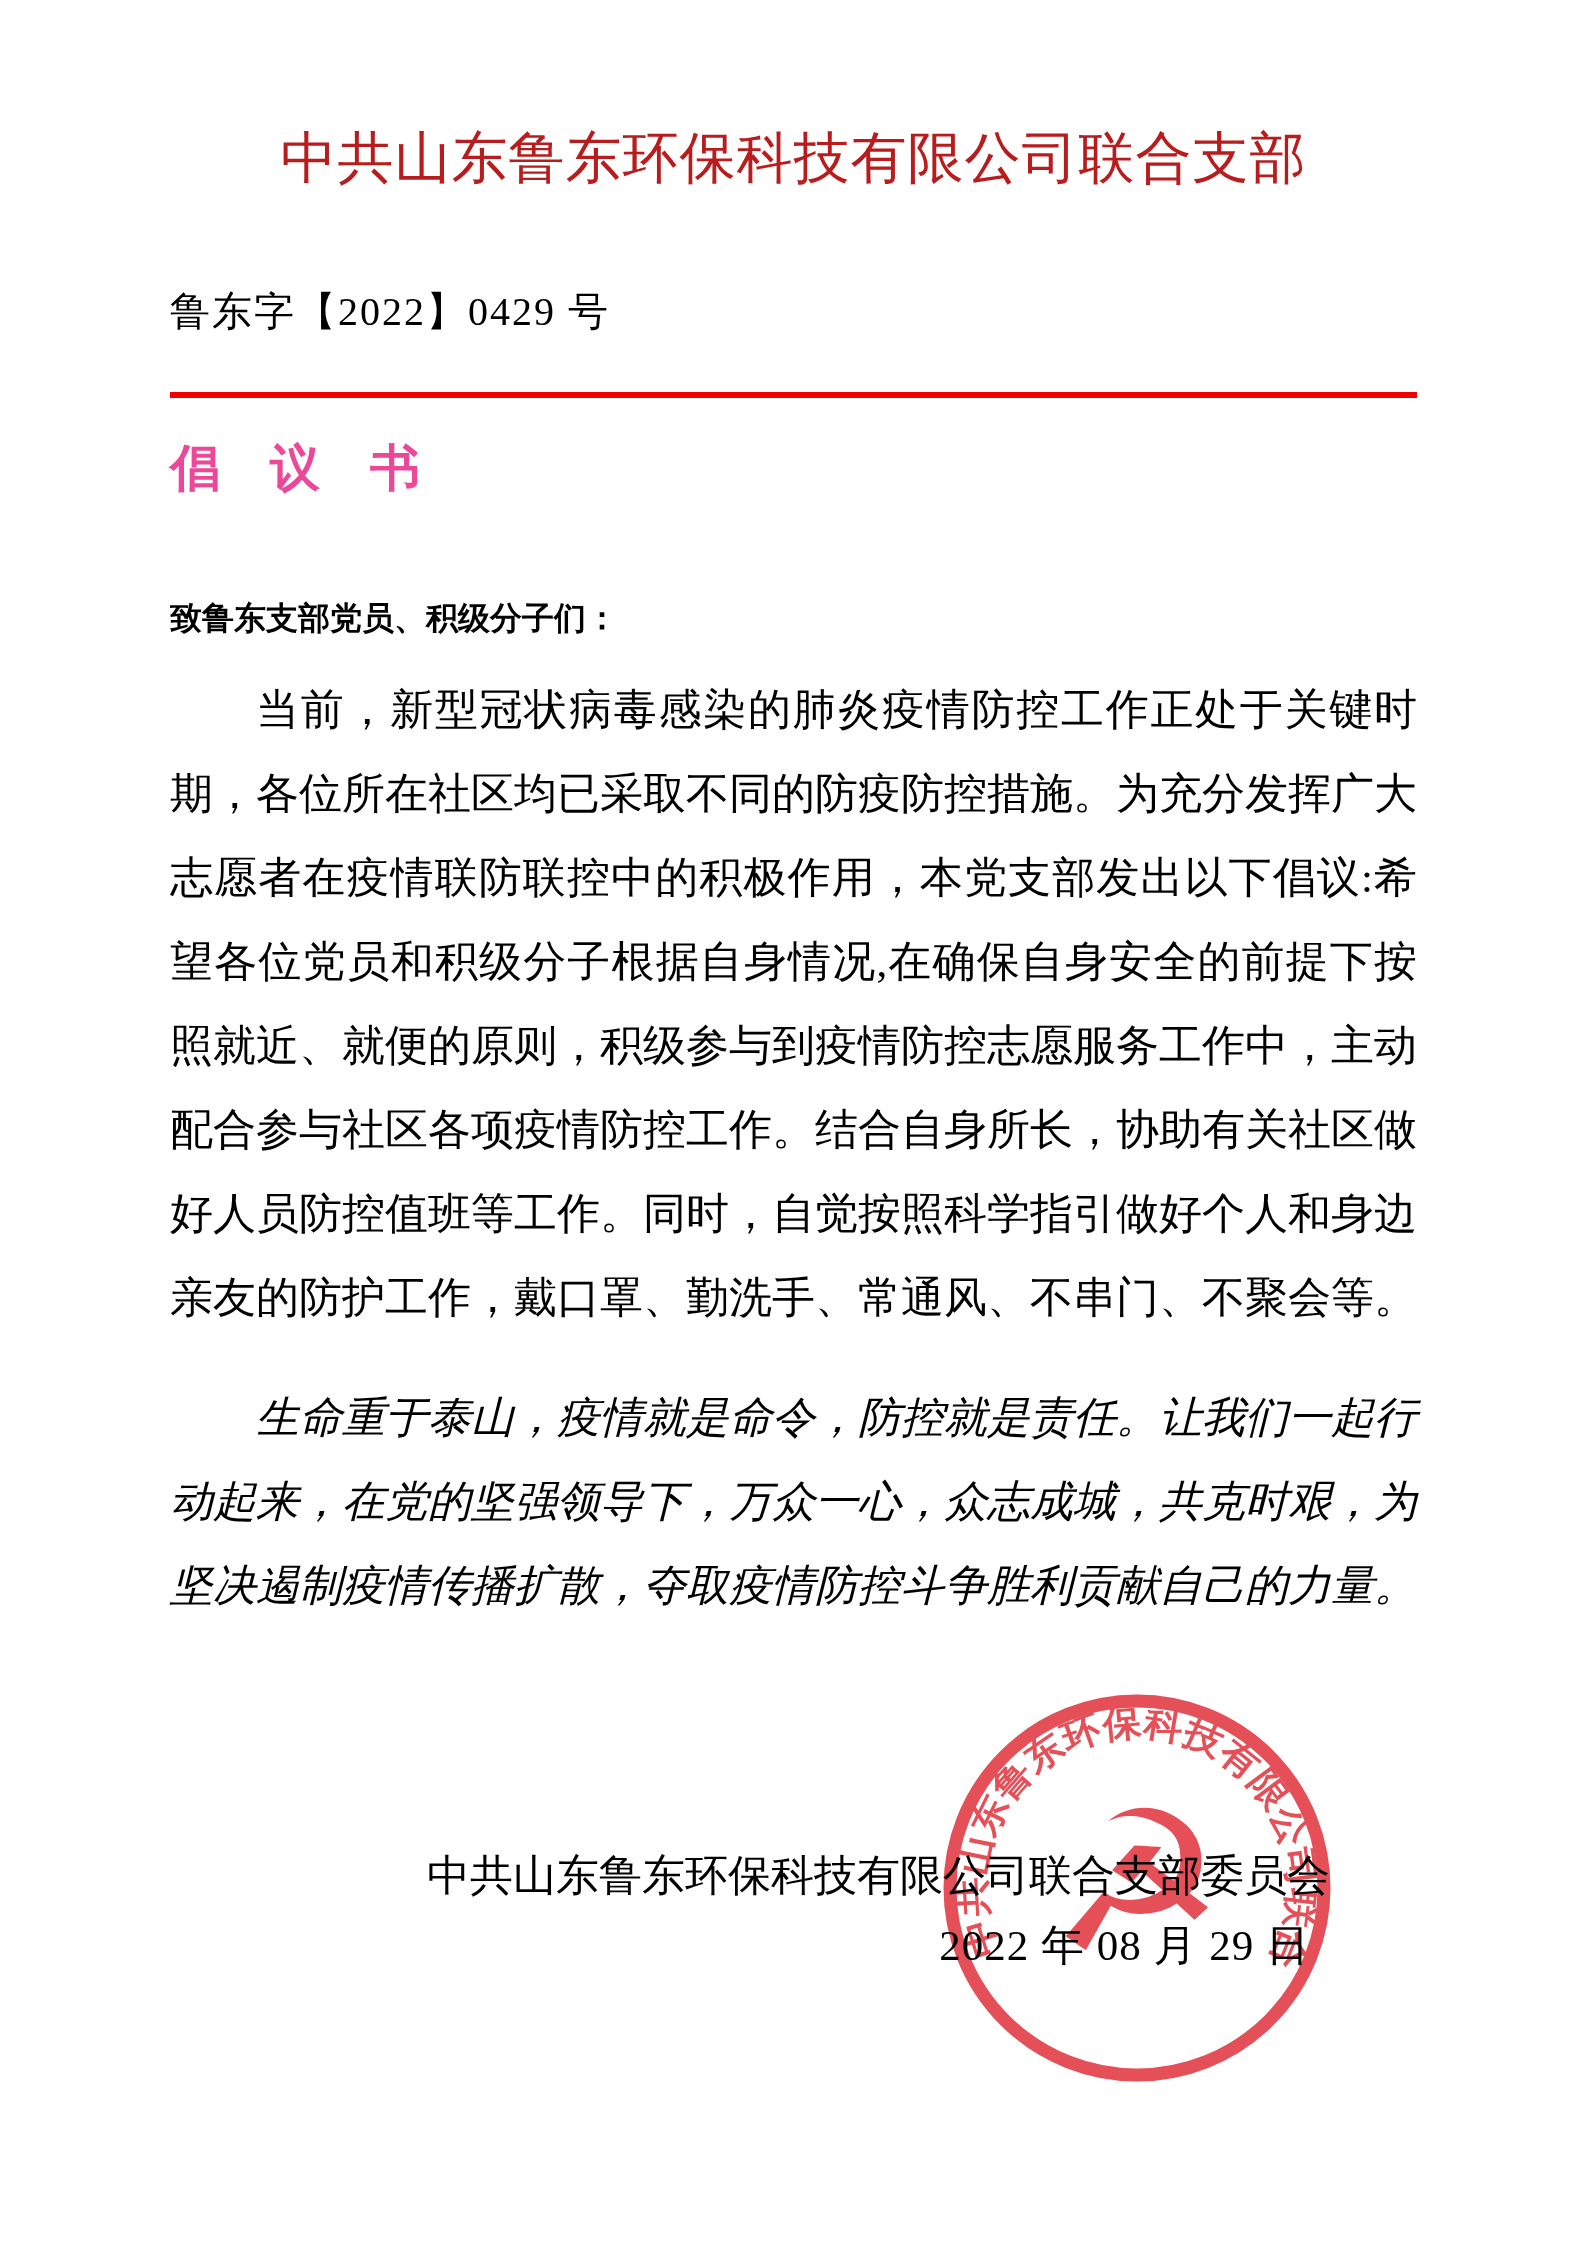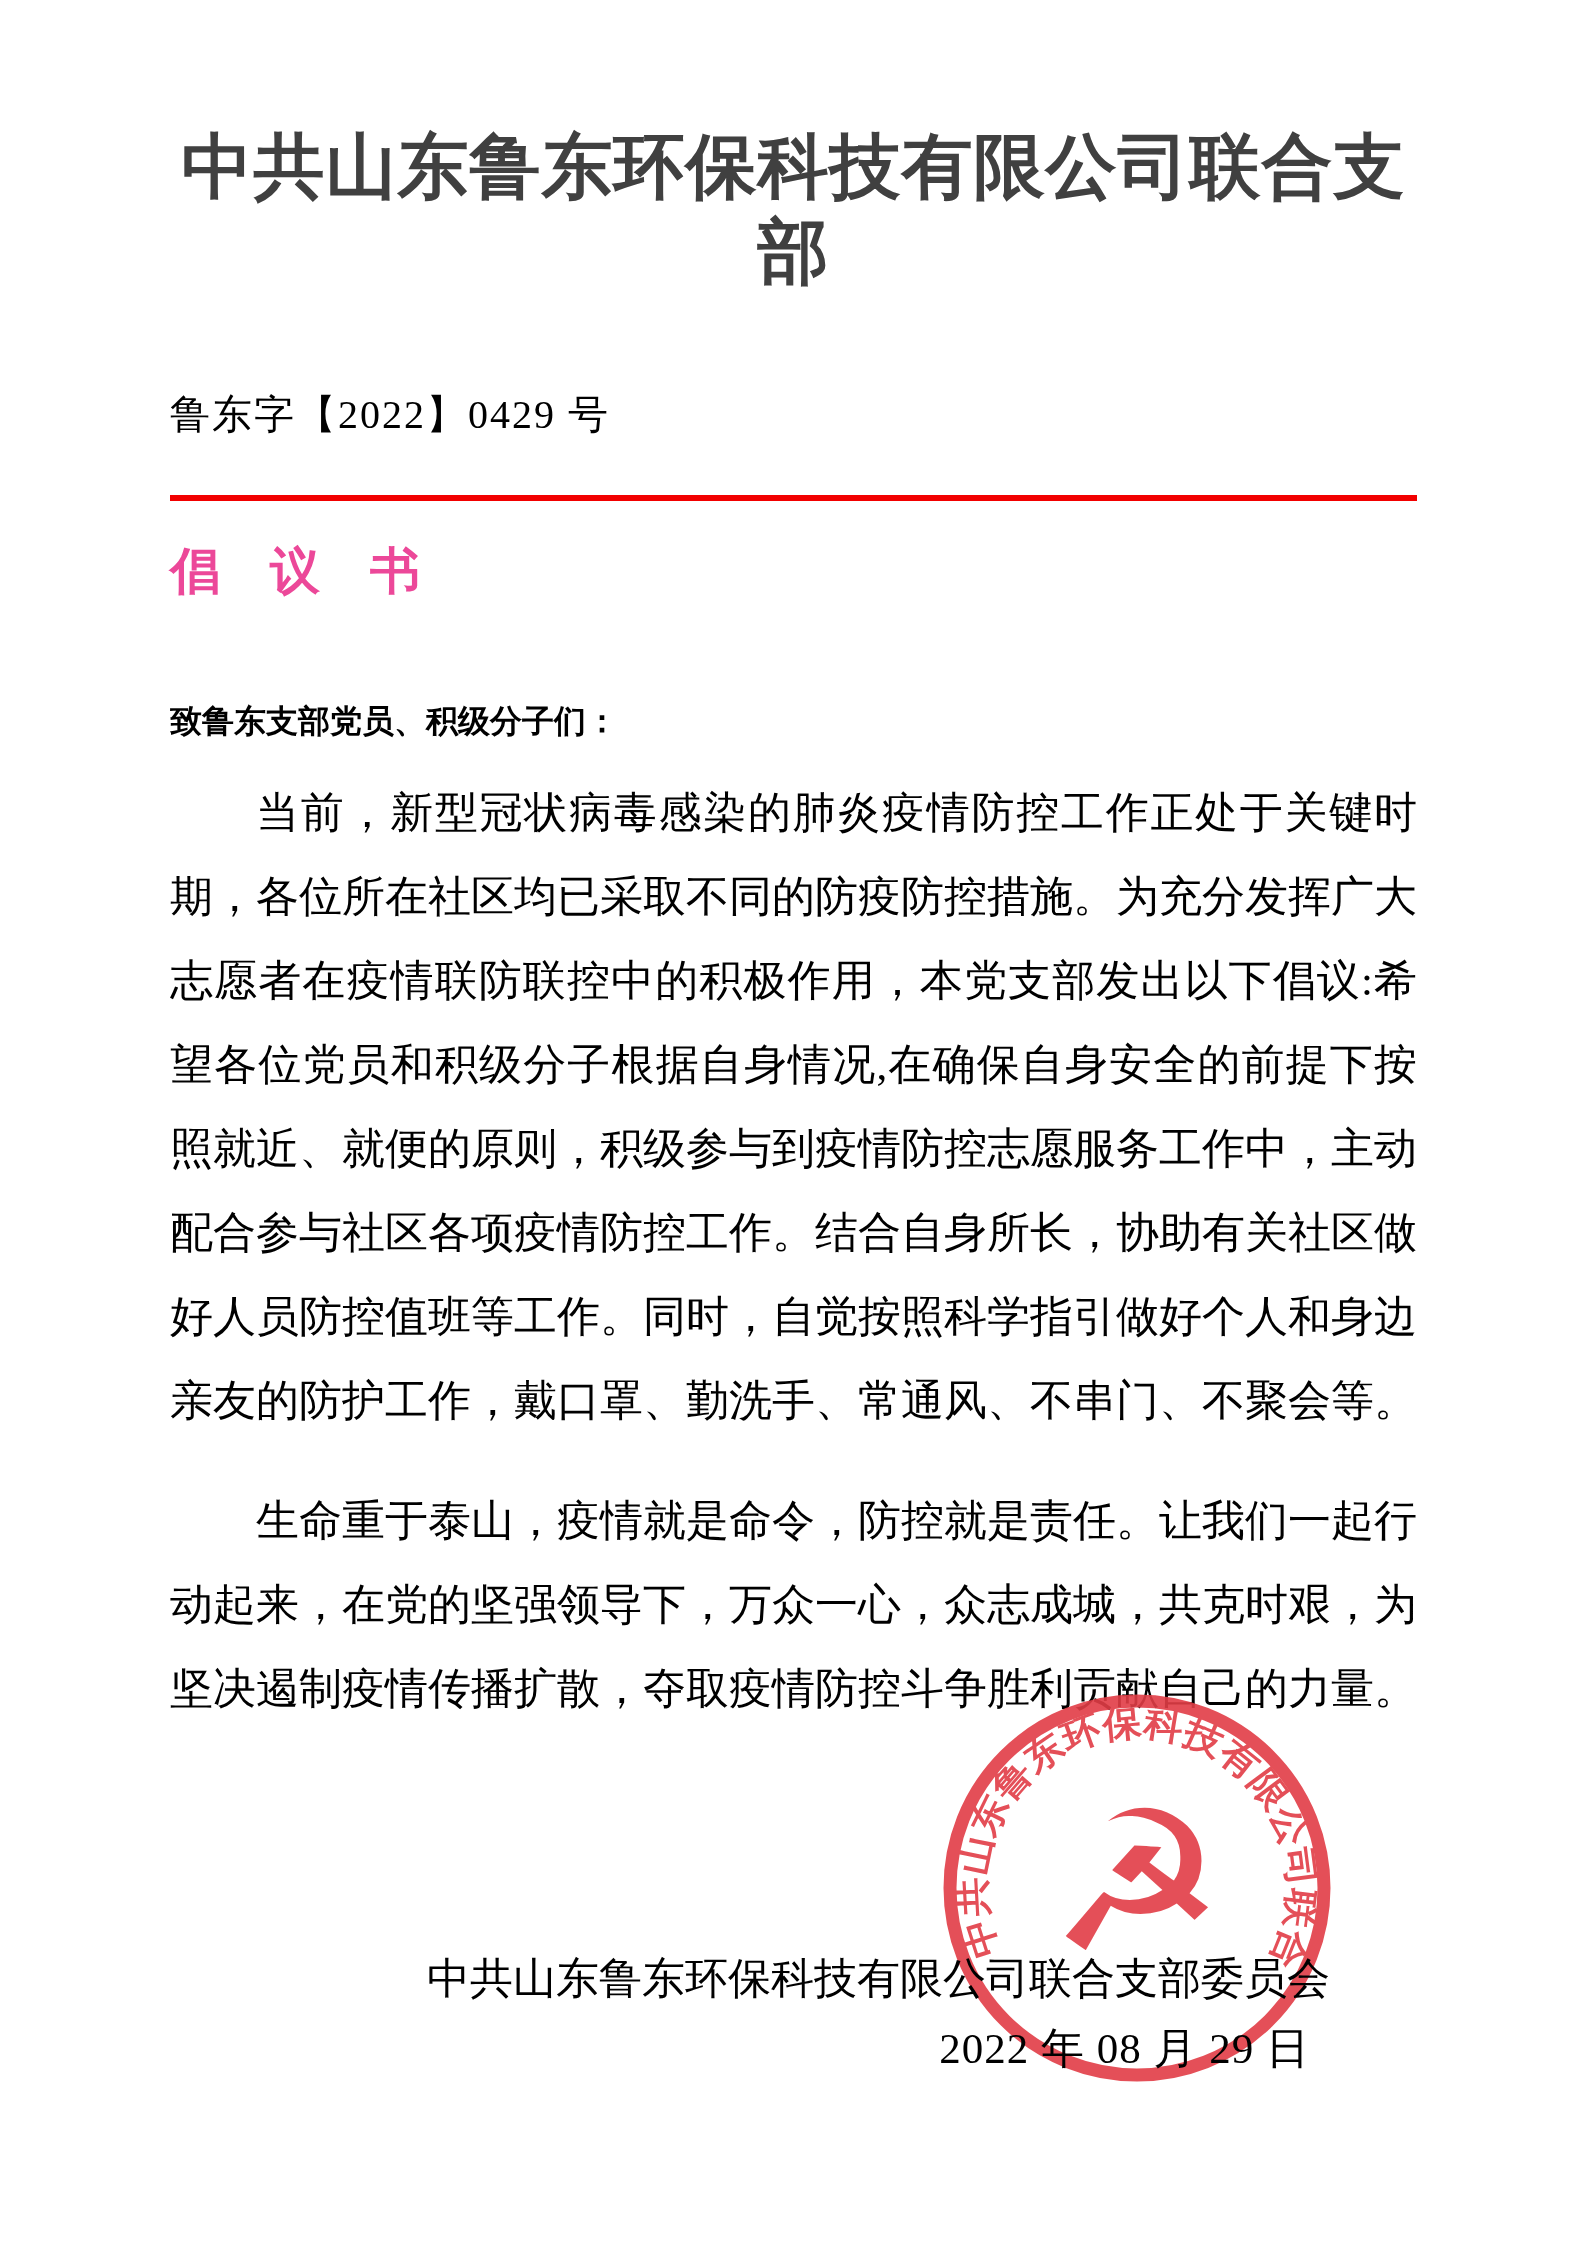--- a/index.html
+++ b/index.html
@@ -10,24 +10,24 @@
     background:#ffffff;
     box-sizing:border-box;
     padding:0 170px;
     overflow:hidden;
     font-family:"Liberation Serif","DejaVu Serif",serif;
     color:#000;
   }
   .org-title{
     margin:125px 0 0 0;
     text-align:center;
-    font-size:71px;
-    font-weight:bold;
+    font-size:56px;
+    font-weight:normal;
     line-height:1.2;
-    color:#404040;
+    color:#b91c1c;
     letter-spacing:1px;
   }
   .doc-no{
     margin-top:96px;
     font-size:40px;
     line-height:1.2;
     color:#000;
     letter-spacing:2px;
   }
   .red-divider{
@@ -55,20 +55,21 @@
     font-size:43px;
     line-height:84px;
     text-align:justify;
   }
   .body-text p{
     margin:0;
     text-indent:2em;
   }
   .body-text p + p{
     margin-top:36px;
+    font-style:italic;
   }
   .sign-block{
     position:relative;
     z-index:2;
     margin-top:222px;
     text-align:right;
     font-size:43px;
     line-height:52px;
   }
   .signature{ margin-right:87px; }

